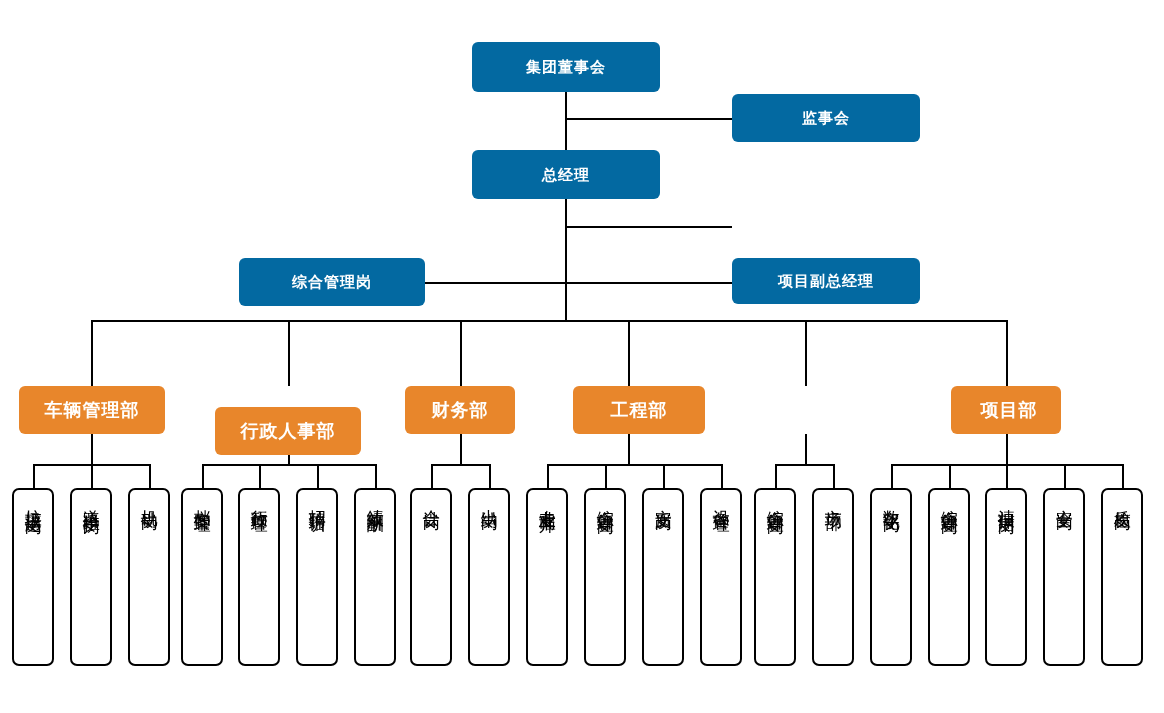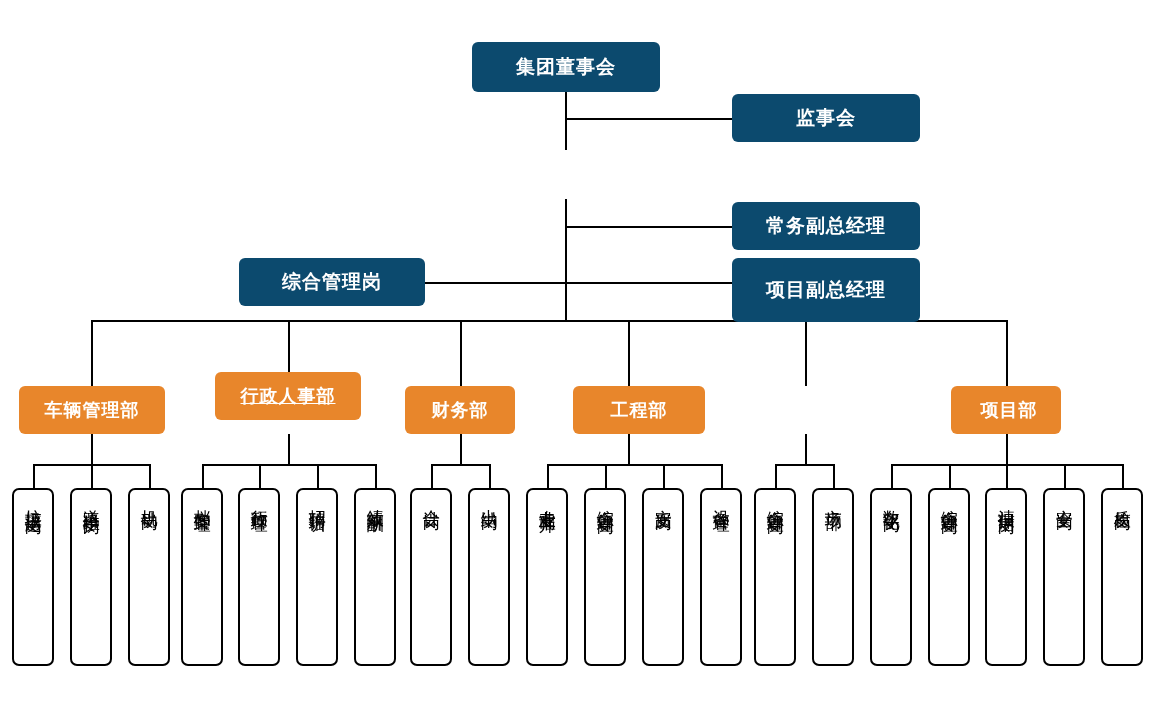--- a/index.html
+++ b/index.html
@@ -21,24 +21,24 @@
     position: absolute;
     box-sizing: border-box;
     display: flex;
     align-items: center;
     justify-content: center;
     text-align: center;
     line-height: 1.15;
     z-index: 3;
   }
   .blue {
-    background: #0c4a6e;
+    background: #0369a1;
     color: #ffffff;
     border-radius: 6px;
-    font-size: 19px;
+    font-size: 15px;
     font-weight: bold;
     letter-spacing: 1px;
   }
   .orange {
     background: #e8862b;
     color: #ffffff;
     border-radius: 6px;
     font-size: 18px;
     font-weight: bold;
     letter-spacing: 1px;
@@ -126,30 +126,30 @@
   <div class="line v" style="left:891px; top:464px; height:24px;"></div>
   <div class="line v" style="left:949px; top:464px; height:24px;"></div>
   <div class="line v" style="left:1006px; top:464px; height:24px;"></div>
   <div class="line v" style="left:1064px; top:464px; height:24px;"></div>
   <div class="line v" style="left:1122px; top:464px; height:24px;"></div>
 
   <div class="node blue" style="left:472px; top:42px; width:188px; height:50px;">集团董事会</div>
 
   <div class="node blue" style="left:732px; top:94px; width:188px; height:48px;">监事会</div>
 
+  <div class="node blue" style="left:472px; top:150px; width:188px; height:49px;">总经理</div>
 
-  <div class="node blue" style="left:732px; top:202px; width:188px; height:48px;">常务副总经理</div>
 
   <div class="node blue" style="left:239px; top:258px; width:186px; height:48px;">综合管理岗</div>
 
-  <div class="node blue" style="left:732px; top:258px; width:188px; height:64px;">项目副总经理</div>
+  <div class="node blue" style="left:732px; top:258px; width:188px; height:46px;">项目副总经理</div>
 
   <div class="node orange" style="left:19px; top:386px; width:146px; height:48px;">车辆管理部</div>
 
-  <div class="node orange" style="left:215px; top:372px; width:146px; height:48px;text-decoration:underline;">行政人事部</div>
+  <div class="node orange" style="left:215px; top:407px; width:146px; height:48px;">行政人事部</div>
 
   <div class="node orange" style="left:405px; top:386px; width:110px; height:48px;">财务部</div>
 
   <div class="node orange" style="left:573px; top:386px; width:132px; height:48px;">工程部</div>
 
 
   <div class="node orange" style="left:951px; top:386px; width:110px; height:48px;padding-left:6px;">项目部</div>
 
   <div class="node leaf" style="left:12px; top:488px; width:42px; height:178px;">垃圾清运岗</div>
   <div class="node leaf" style="left:70px; top:488px; width:42px; height:178px;">道路维护岗</div>

